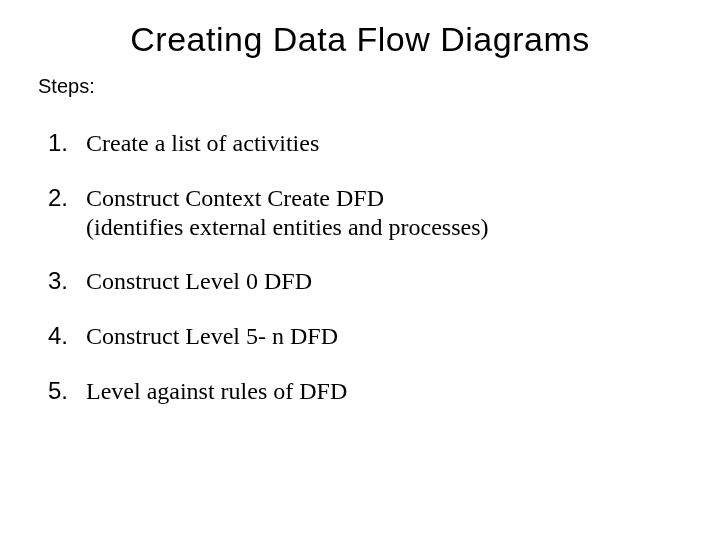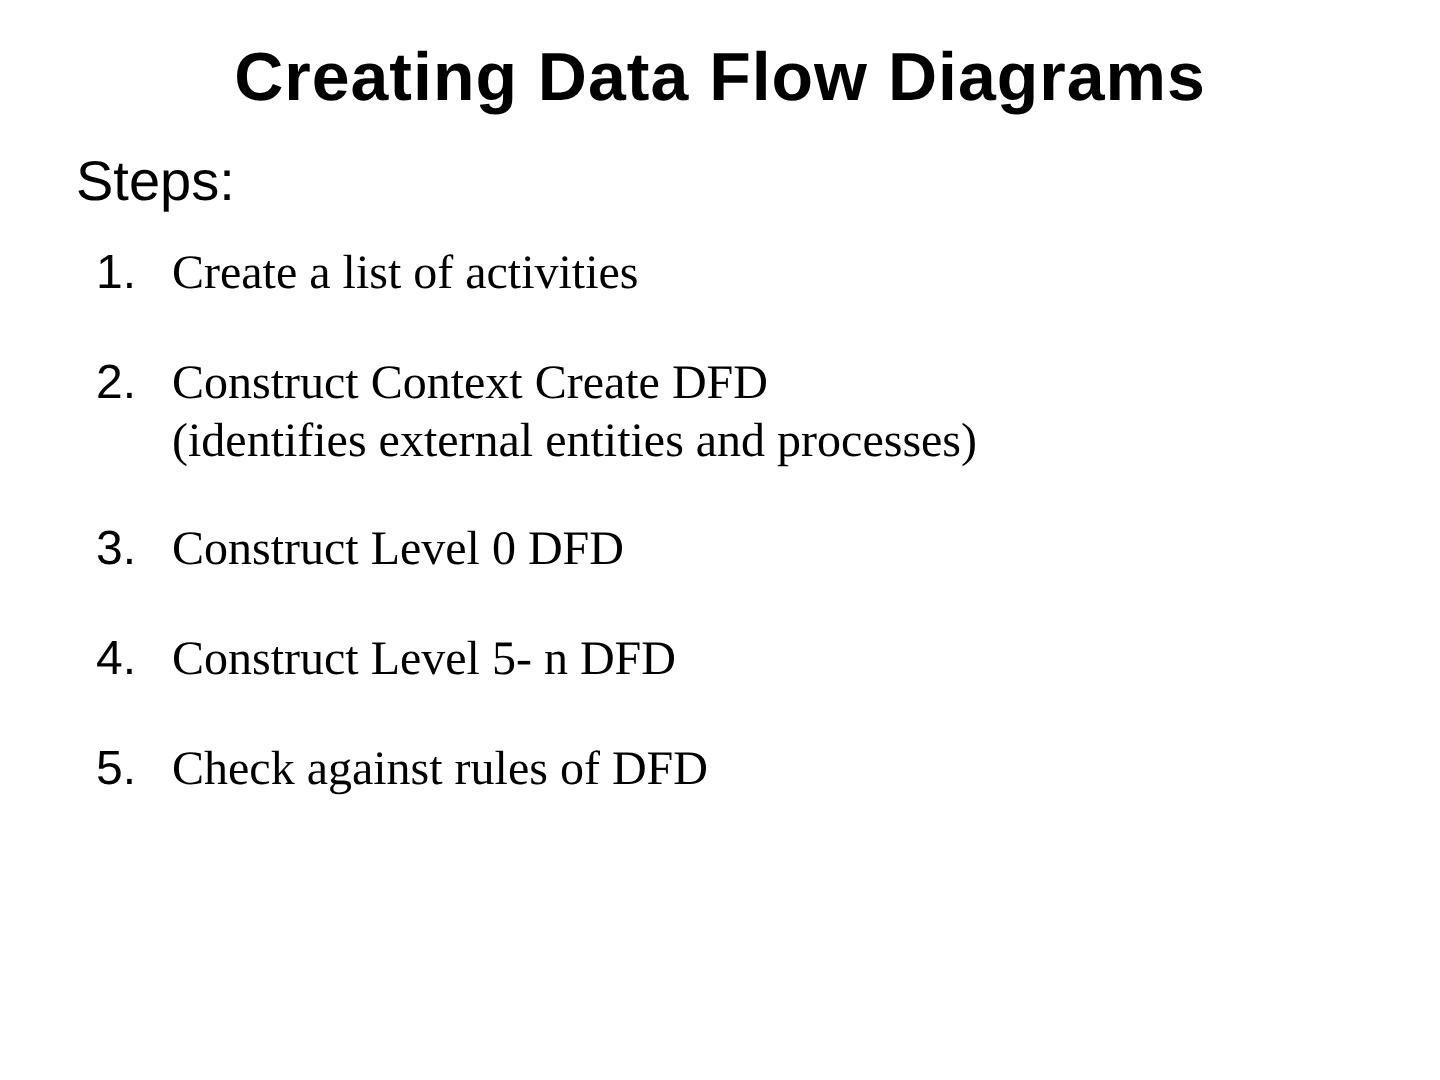--- a/index.html
+++ b/index.html
@@ -6,29 +6,29 @@
     body {
       width: 720px;
       height: 540px;
       background: #ffffff;
       font-family: Arial, Helvetica, sans-serif;
       color: #000000;
       padding: 20px 30px;
     }
     .title {
       font-size: 34px;
-      font-weight: bold;
+      font-weight: normal;
       text-align: center;
       margin-bottom: 16px;
       letter-spacing: 0.5px;
     }
     .subtitle {
-      font-size: 28px;
+      font-size: 20px;
       margin-left: 8px;
-      margin-bottom: 16px;
+      margin-bottom: 31px;
     }
     .steps {
       list-style: none;
       padding-left: 18px;
     }
     .steps li {
       font-size: 24px;
       line-height: 1.2;
       margin-bottom: 26px;
       display: flex;
@@ -77,16 +77,16 @@
   </li>
   <li>
     <span class="num">4.</span>
     <span class="body">
       <span>Construct Level 5- n DFD</span>
     </span>
   </li>
   <li>
     <span class="num">5.</span>
     <span class="body">
-      <span>Check against rules of DFD</span>
+      <span>Level against rules of DFD</span>
     </span>
   </li>
 </ol>
 
 </body></html>

